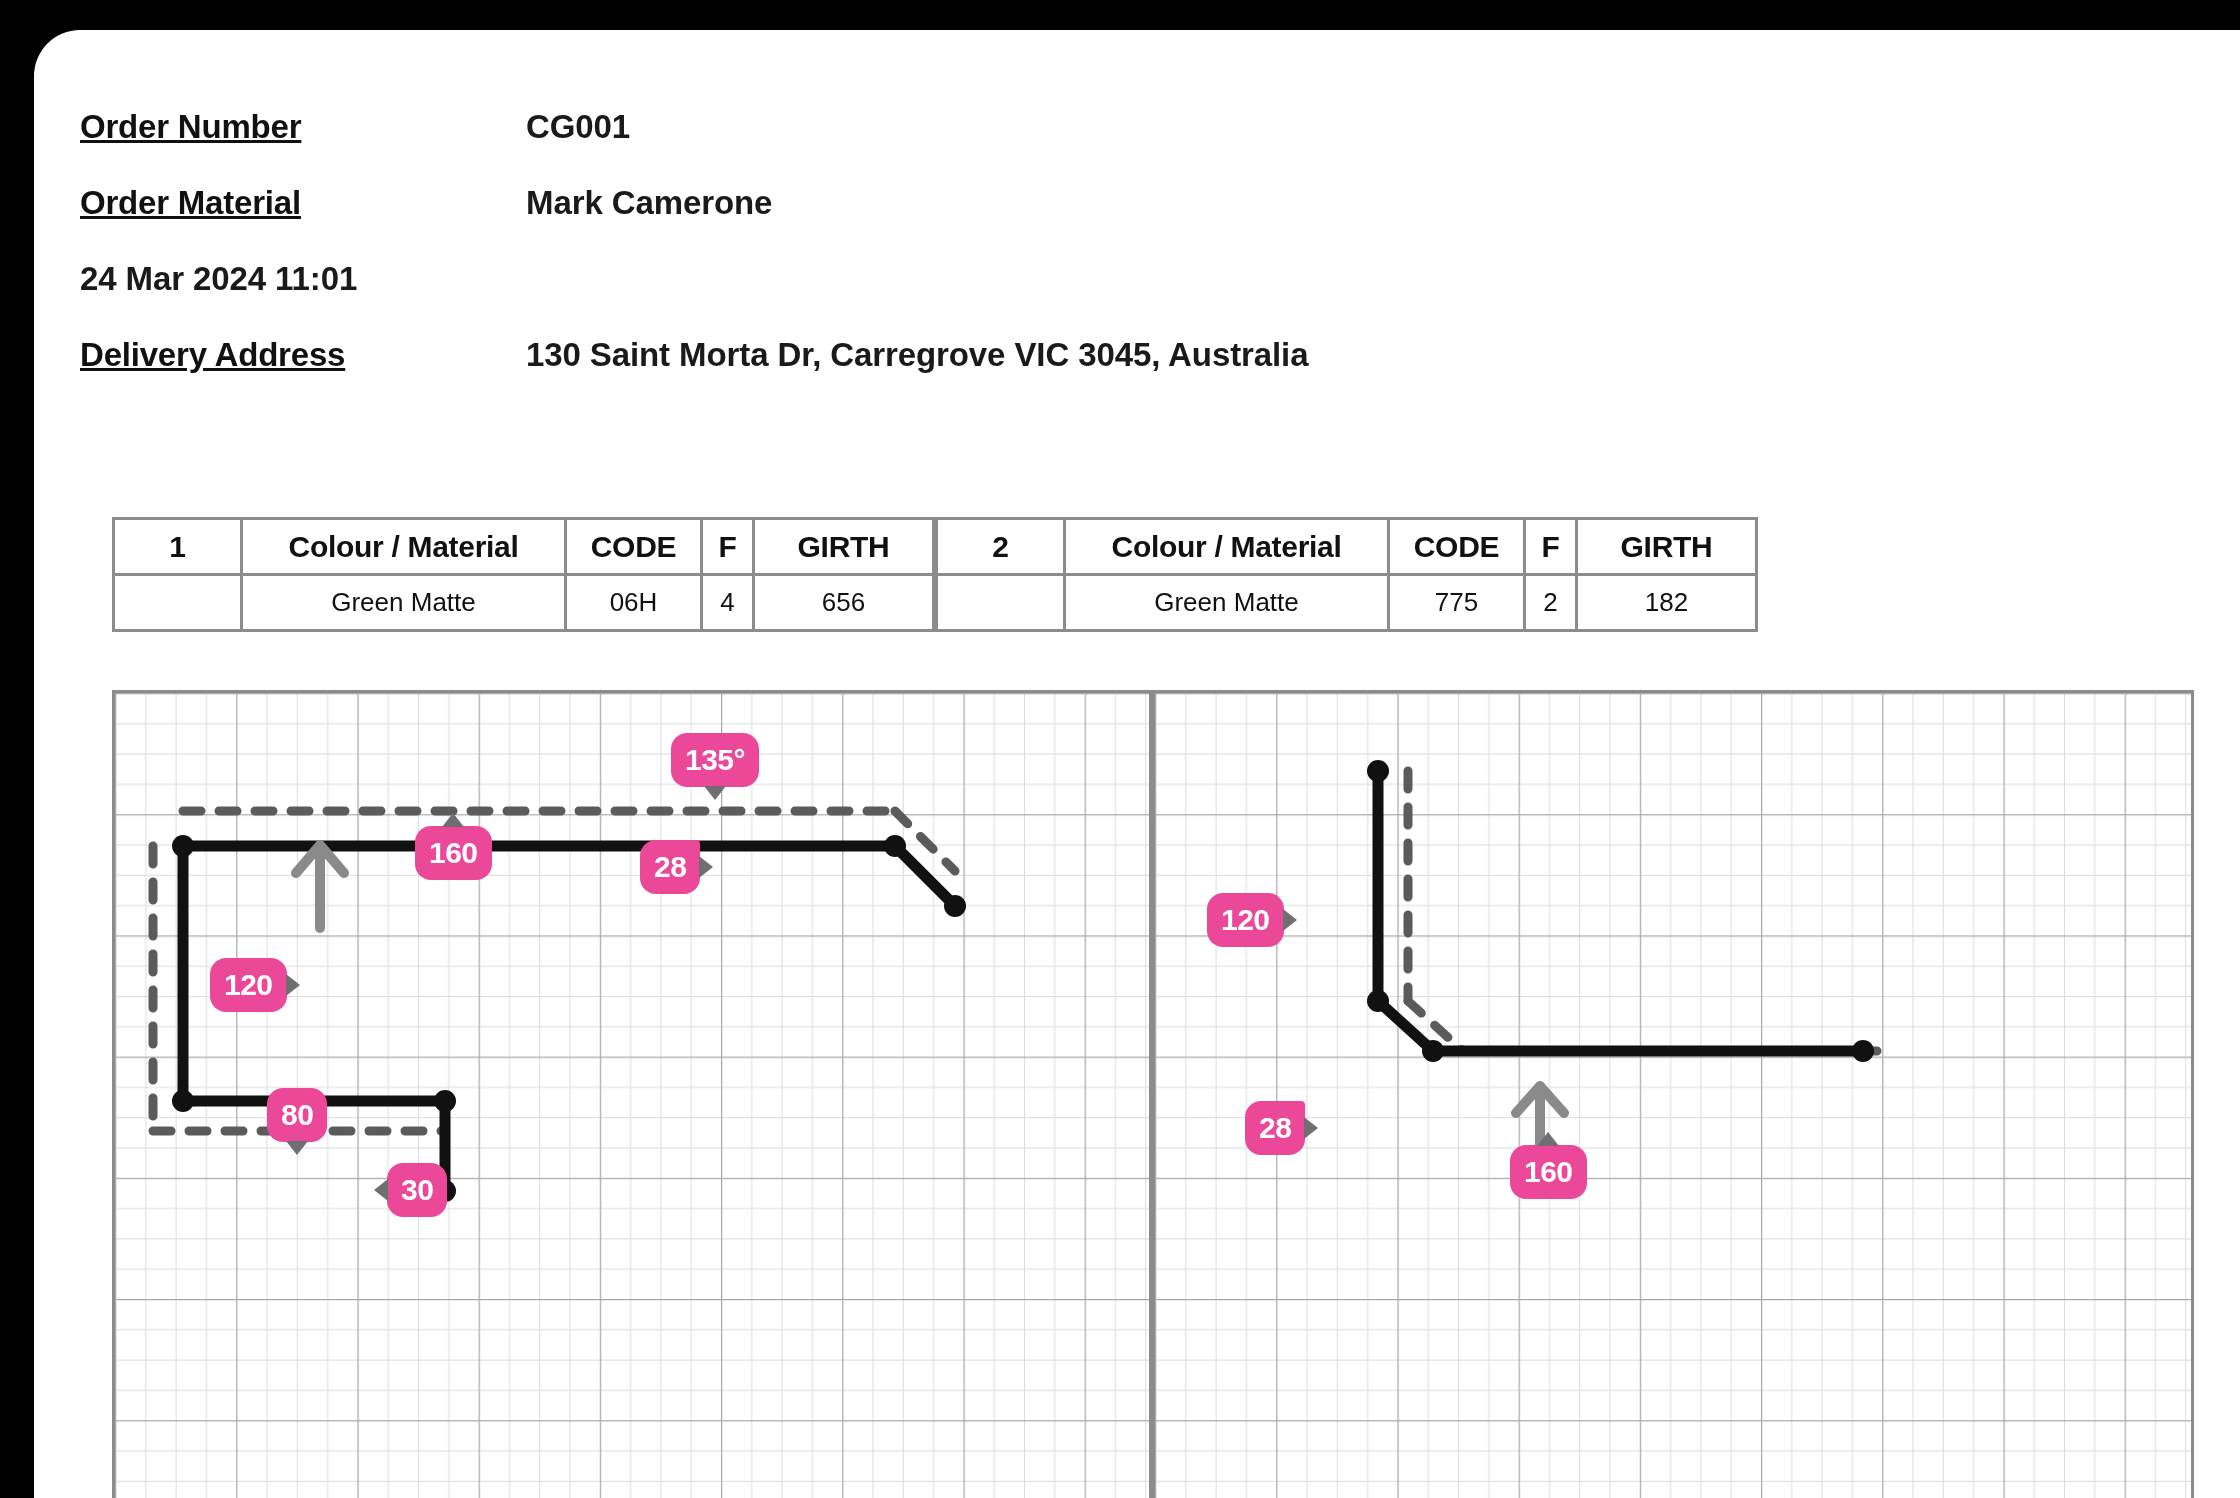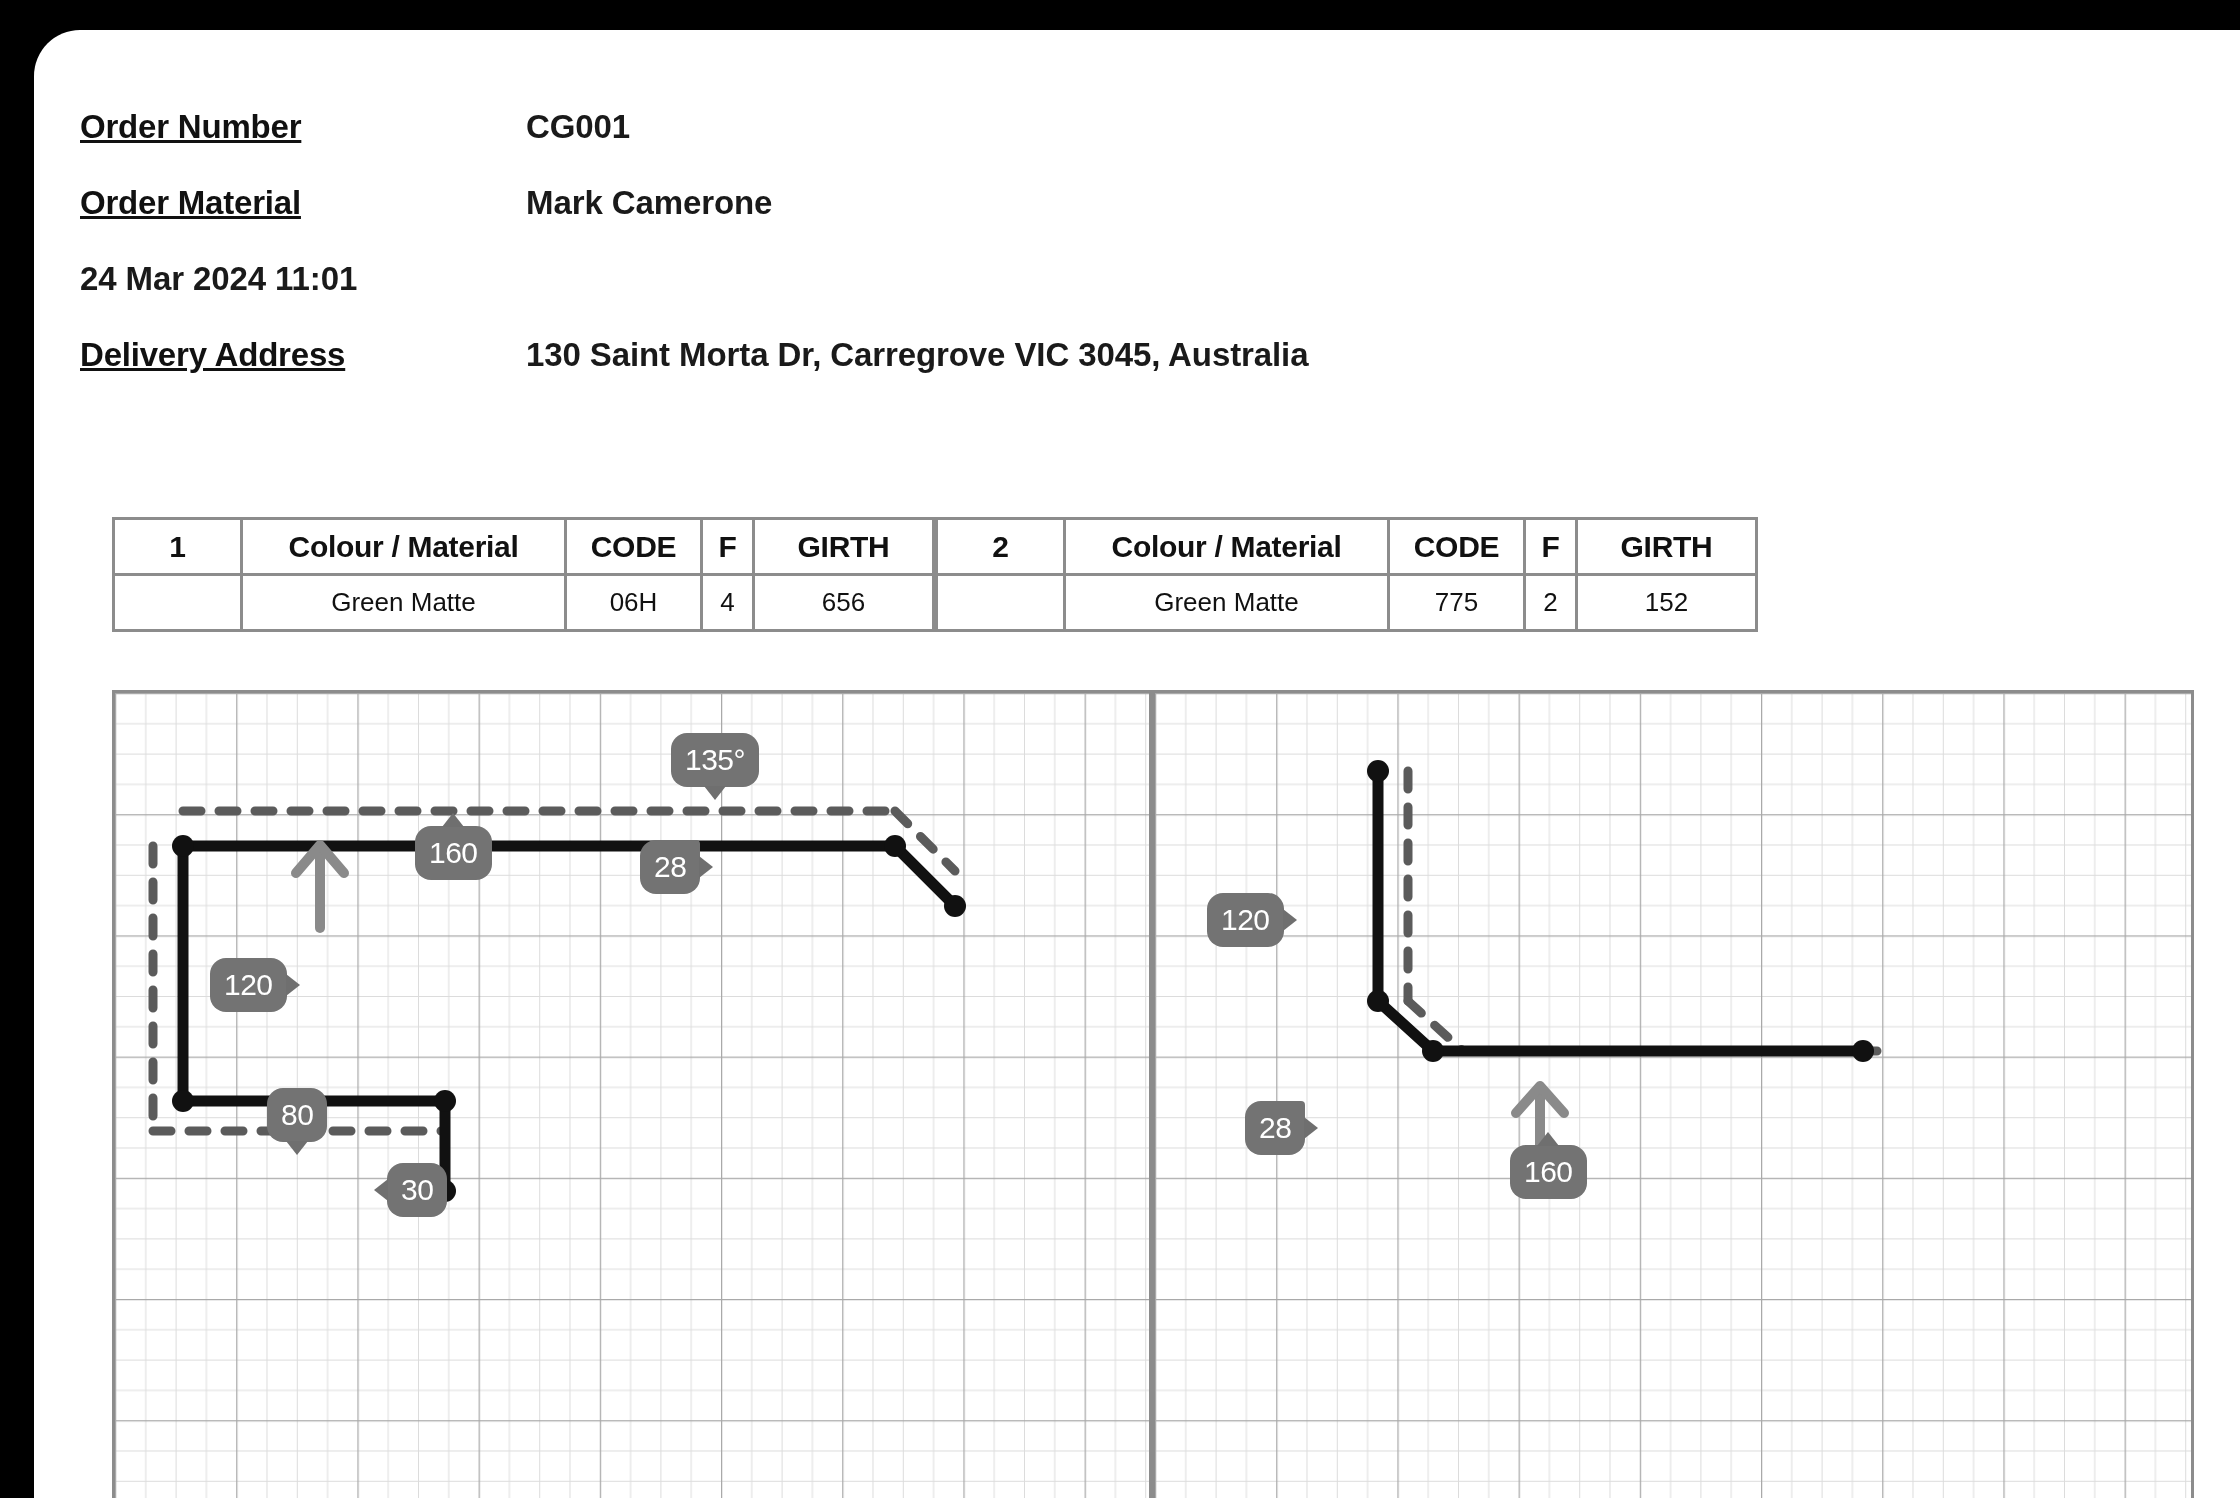--- a/index.html
+++ b/index.html
@@ -104,24 +104,24 @@
   }
   #panel-1 { width: 1040px; height: 838px; }
   #panel-2 { width: 1042px; height: 838px; margin-left: 0px; }
 
   .grid-svg { position: absolute; left: 0; top: 0; }
   .shape-svg { position: absolute; left: 0; top: 0; }
 
   
   .bubble {
     position: absolute;
-    background: #737373;
+    background: #ec4899;
     color: #ffffff;
     font-size: 30px;
-    font-weight: normal;
+    font-weight: bold;
     letter-spacing: -0.5px;
     display: flex;
     align-items: center;
     justify-content: center;
     height: 54px;
     min-width: 54px;
     padding: 0 14px;
     border-radius: 16px;
   }
   .bubble::after {
@@ -217,21 +217,21 @@
             <td class="c-mat">Colour / Material</td>
             <td class="c-code">CODE</td>
             <td class="c-f">F</td>
             <td class="c-girth">GIRTH</td>
           </tr>
           <tr class="val">
             <td class="c-idx"></td>
             <td class="c-mat">Green Matte</td>
             <td class="c-code">775</td>
             <td class="c-f">2</td>
-            <td class="c-girth">152</td>
+            <td class="c-girth">182</td>
           </tr>
         </tbody>
       </table>
 
     </div>
 
     <div id="diagrams">
 
       <div class="panel" id="panel-1">
 

